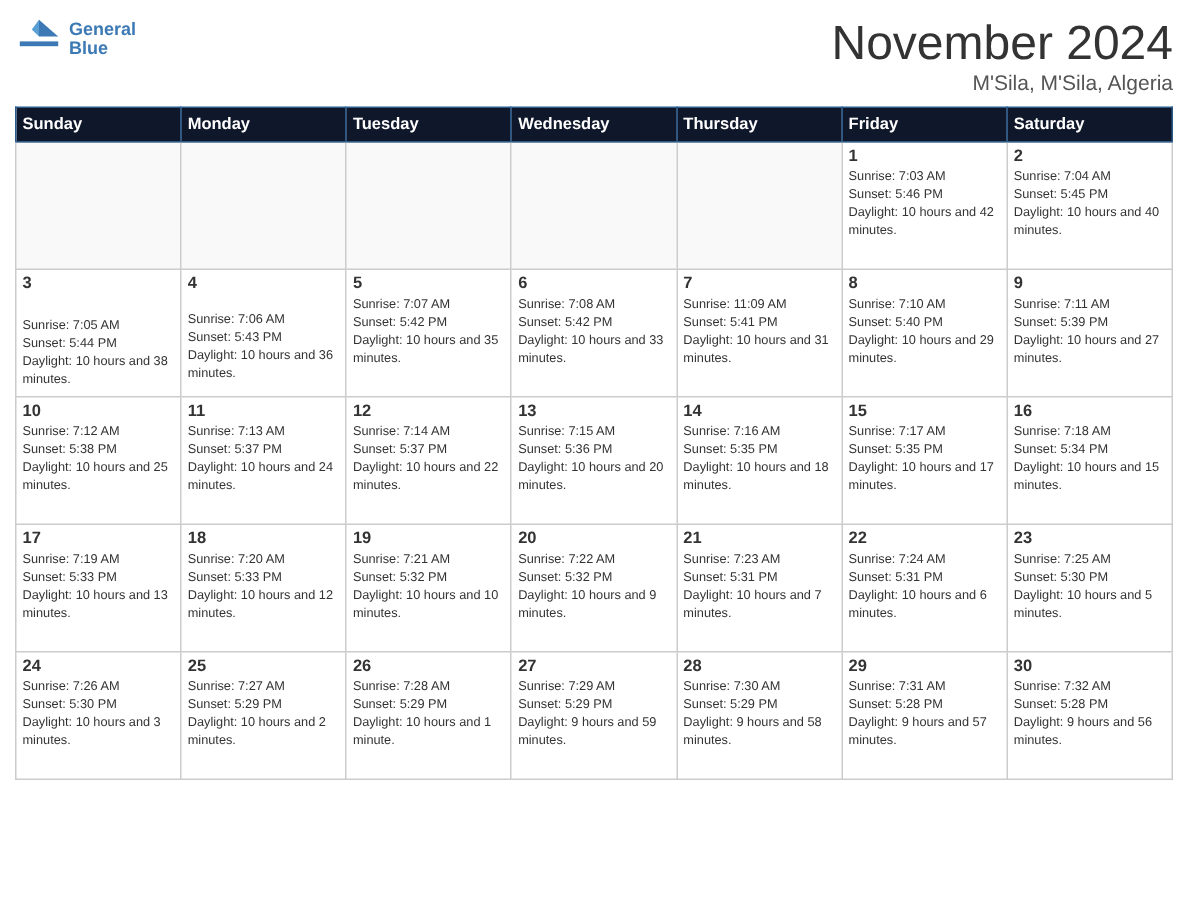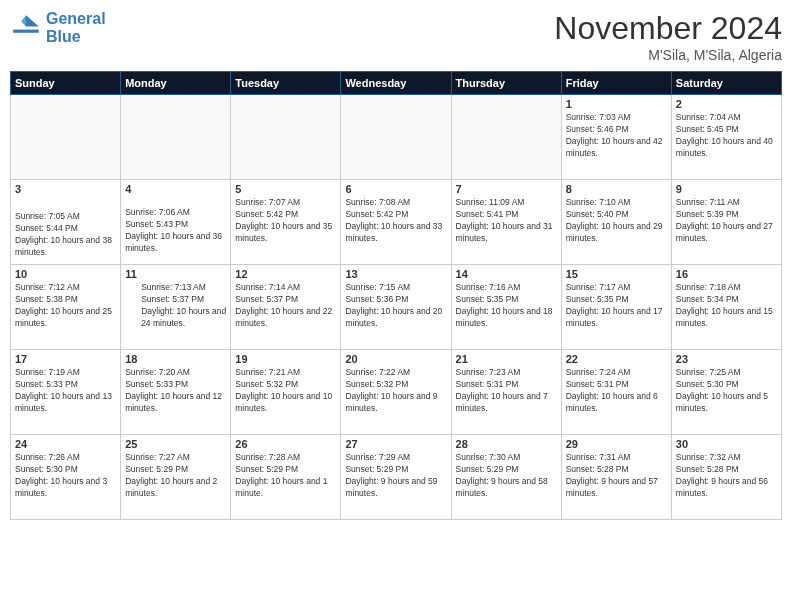--- a/index.html
+++ b/index.html
@@ -3,21 +3,21 @@
   <meta charset="utf-8">
   <style>
     * { box-sizing: border-box; margin: 0; padding: 0; }
     body { font-family: Arial, sans-serif; background: #fff; width: 792px; height: 612px; overflow: hidden; }
     
     .page { width: 792px; height: 612px; padding: 10px; }
     
     .header { display: flex; justify-content: space-between; align-items: flex-start; margin-bottom: 8px; }
     
     .logo { display: flex; align-items: center; }
-    .logo-text { font-size: 16px; font-weight: bold; color: #333; line-height: 1.1; }
+    .logo-text { font-size: 12px; font-weight: bold; color: #333; line-height: 1.1; }
     .logo-text span { color: #3d7ab5; }
     .logo-icon { width: 32px; height: 32px; margin-right: 4px; }
     
     .title-block { text-align: right; }
     .month-title { font-size: 32px; color: #333; font-weight: normal; }
     .location { font-size: 14px; color: #555; }
     
     .calendar { width: 100%; border-collapse: collapse; }
     
     .calendar th {
@@ -148,21 +148,21 @@
         </tr>
         <tr>
           <td>
             <span class="day-num">10</span>
             <div class="day-info" style="white-space: pre-line;">Sunrise: 7:12 AM
 Sunset: 5:38 PM
 Daylight: 10 hours and 25 minutes.</div>
           </td>
           <td>
             <span class="day-num">11</span>
-            <div class="day-info" style="white-space: pre-line; margin-left: 16px;">Sunrise: 7:13 AM
+            <div class="day-info" style="white-space: pre-line;">Sunrise: 7:13 AM
 Sunset: 5:37 PM
 Daylight: 10 hours and 24 minutes.</div>
           </td>
           <td>
             <span class="day-num">12</span>
             <div class="day-info" style="white-space: pre-line;">Sunrise: 7:14 AM
 Sunset: 5:37 PM
 Daylight: 10 hours and 22 minutes.</div>
           </td>
           <td>

